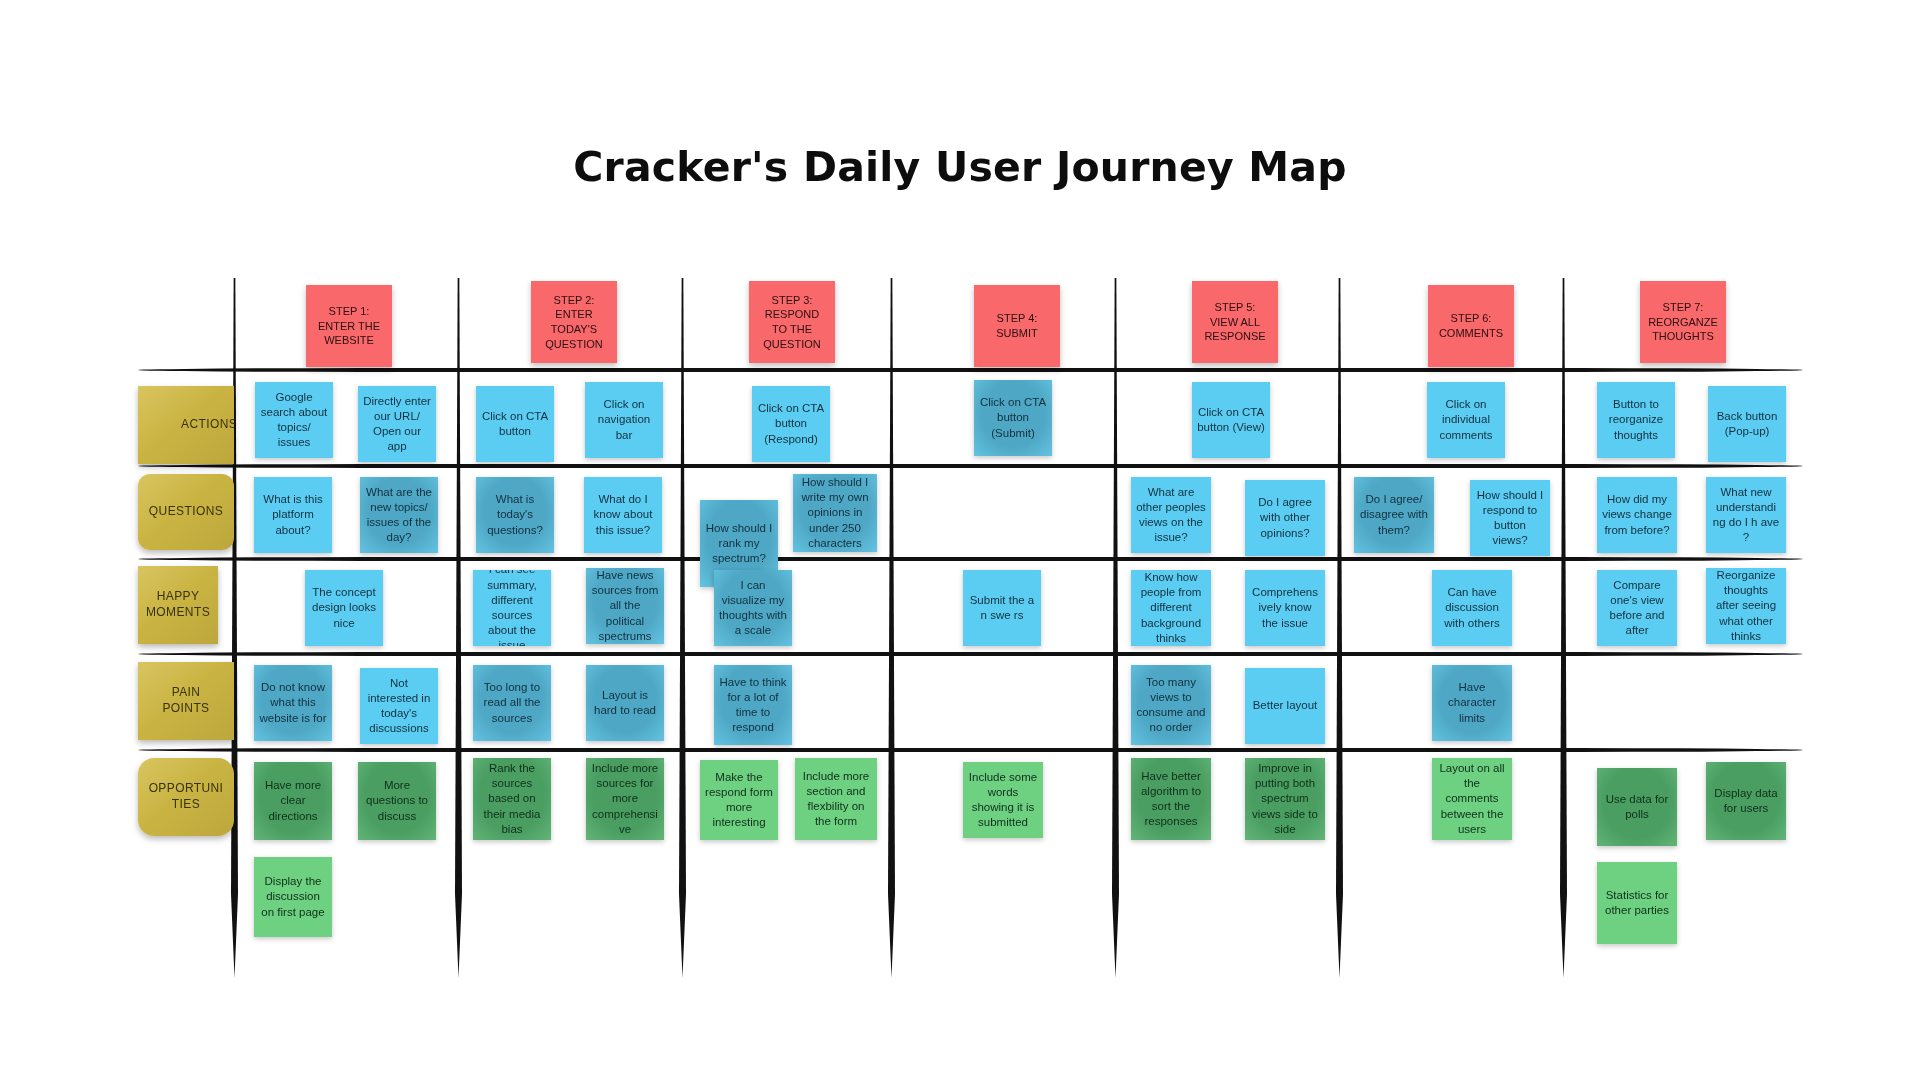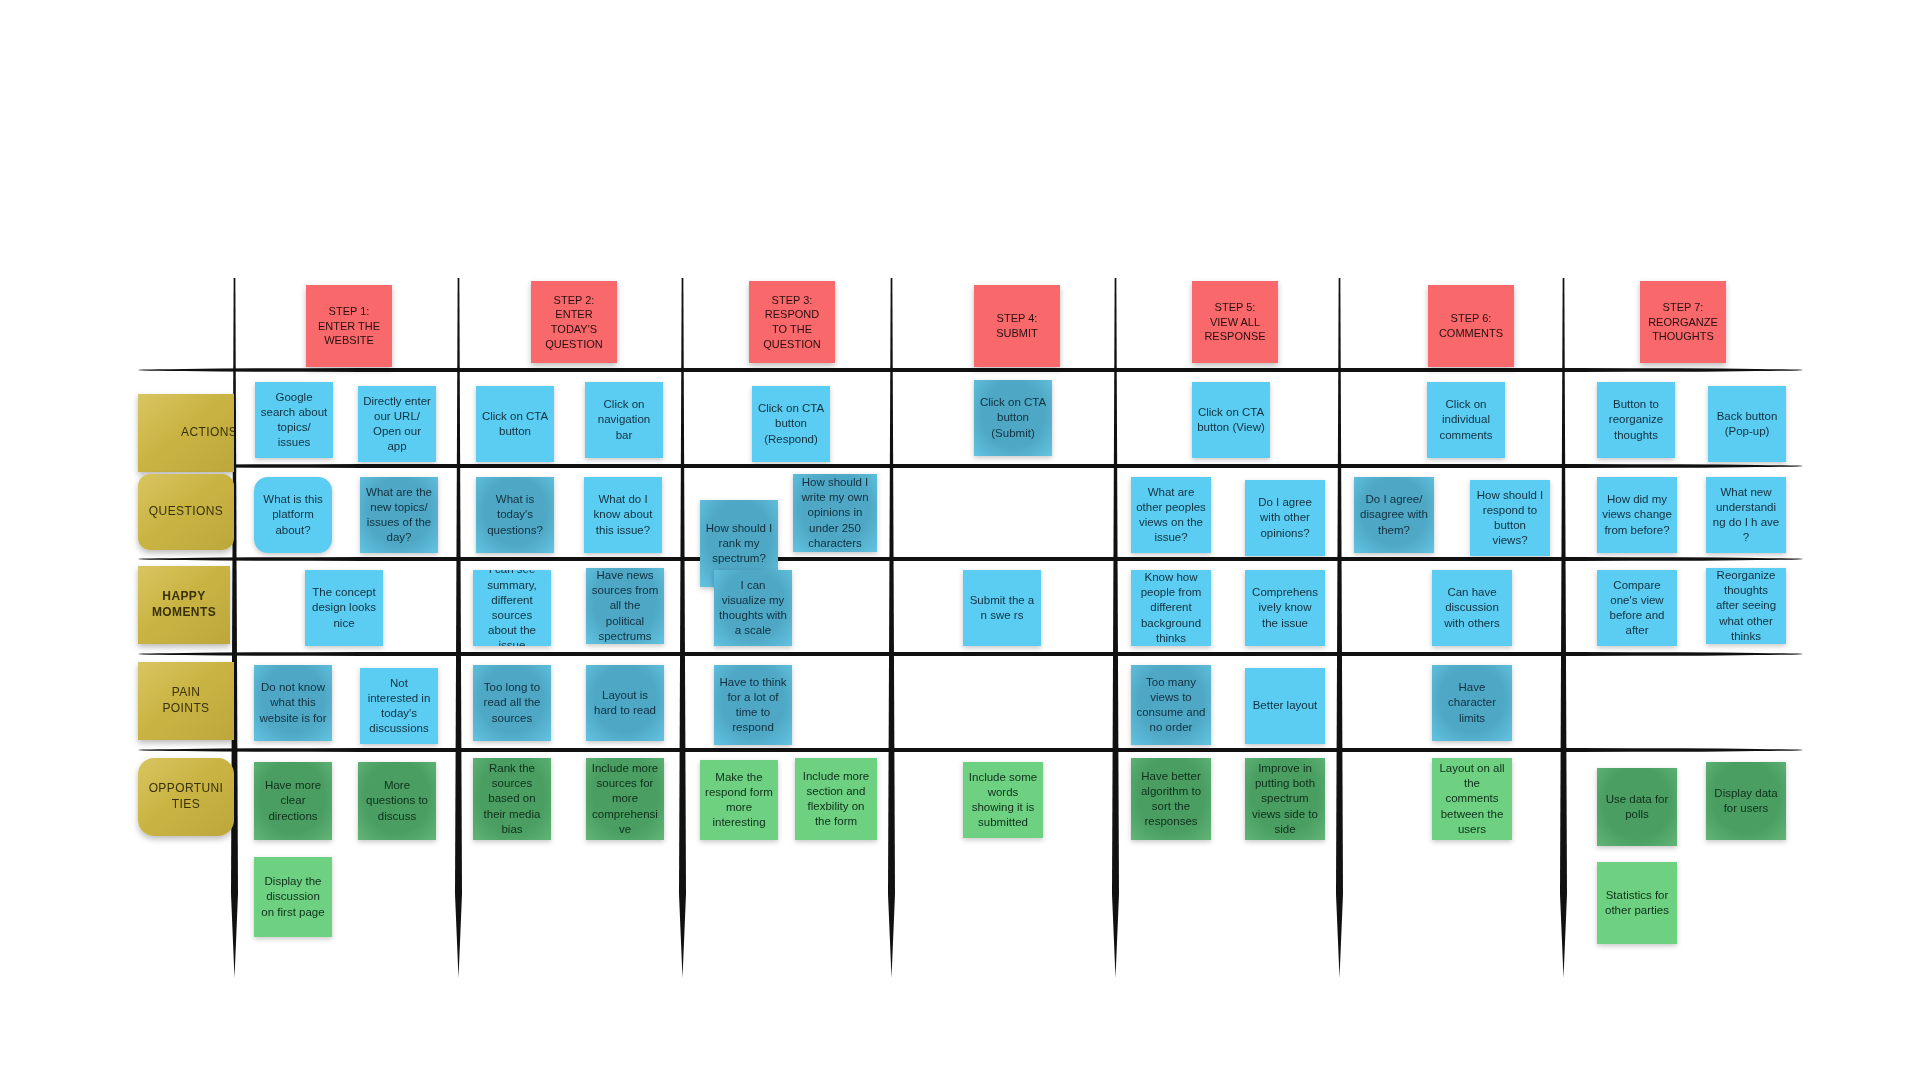--- a/index.html
+++ b/index.html
@@ -73,20 +73,21 @@
   .blue-light { background:#5bcdf2; }
   .blue-dark  { background: radial-gradient(ellipse at 50% 45%, #4ea7c4 0%, #4ea7c4 55%, #63c4e2 100%); }
   .green-dark { background: radial-gradient(ellipse at 50% 45%, #4a9e62 0%, #4a9e62 58%, #63b577 100%); color:#10301b; }
   .green-light{ background:#6ed081; color:#10301b; }
 </style>
 </head>
 <body>
 
 <div id="board">
 
+  <div class="title">Cracker's Daily User Journey Map</div>
 
   <div class="grid">
 
     <div class="hline" style="left:138px; top:368px; width:1665px; height:4px;"></div>
     <div class="hline" style="left:138px; top:464px; width:1665px; height:4px;"></div>
     <div class="hline" style="left:138px; top:557px; width:1665px; height:4px;"></div>
     <div class="hline" style="left:138px; top:652px; width:1665px; height:4px;"></div>
     <div class="hline" style="left:138px; top:748px; width:1665px; height:4px;"></div>
 
     <div class="vline" style="left:231px; top:278px; height:700px;"></div>
@@ -127,27 +128,27 @@
   <div class="note step-note" style="left:1428px; top:285px; width:86px; height:82px;">
       <span style="white-space: pre-line;">STEP 6:
 COMMENTS</span>
     </div>
   <div class="note step-note" style="left:1640px; top:281px; width:86px; height:82px;">
       <span style="white-space: pre-line;">STEP 7:
 REORGANZE
 THOUGHTS</span>
     </div>
 
-  <div class="note row-note" style="left:138px; top:394px; width:96px; height:78px;padding-left:43px;">
+  <div class="note row-note" style="left:138px; top:386px; width:96px; height:78px;padding-left:43px;">
       <span>ACTIONS</span>
     </div>
   <div class="note row-note" style="left:138px; top:474px; width:96px; height:76px;border-radius:12px;">
       <span>QUESTIONS</span>
     </div>
-  <div class="note row-note" style="left:138px; top:566px; width:92px; height:78px;font-weight:bold;">
+  <div class="note row-note" style="left:138px; top:566px; width:80px; height:78px;">
       <span style="white-space: pre-line;">HAPPY
 MOMENTS</span>
     </div>
   <div class="note row-note" style="left:138px; top:662px; width:96px; height:78px;">
       <span style="white-space: pre-line;">PAIN
 POINTS</span>
     </div>
   <div class="note row-note" style="left:138px; top:758px; width:96px; height:78px;border-radius:16px;">
       <span style="white-space: pre-line;">OPPORTUNI
 TIES</span>
@@ -177,21 +178,21 @@
   <div class="note blue-light" style="left:1427px; top:382px; width:78px; height:76px;">
       <span>Click on individual comments</span>
     </div>
   <div class="note blue-light" style="left:1597px; top:382px; width:78px; height:76px;">
       <span>Button to reorganize thoughts</span>
     </div>
   <div class="note blue-light" style="left:1708px; top:386px; width:78px; height:76px;">
       <span>Back button (Pop-up)</span>
     </div>
 
-  <div class="note blue-light" style="left:254px; top:477px; width:78px; height:76px;border-radius:14px;">
+  <div class="note blue-light" style="left:254px; top:477px; width:78px; height:76px;">
       <span>What is this platform about?</span>
     </div>
   <div class="note blue-dark" style="left:360px; top:477px; width:78px; height:76px;">
       <span>What are the new topics/ issues of the day?</span>
     </div>
   <div class="note blue-dark" style="left:476px; top:477px; width:78px; height:76px;">
       <span>What is today's questions?</span>
     </div>
   <div class="note blue-light" style="left:584px; top:477px; width:78px; height:76px;">
       <span>What do I know about this issue?</span>

